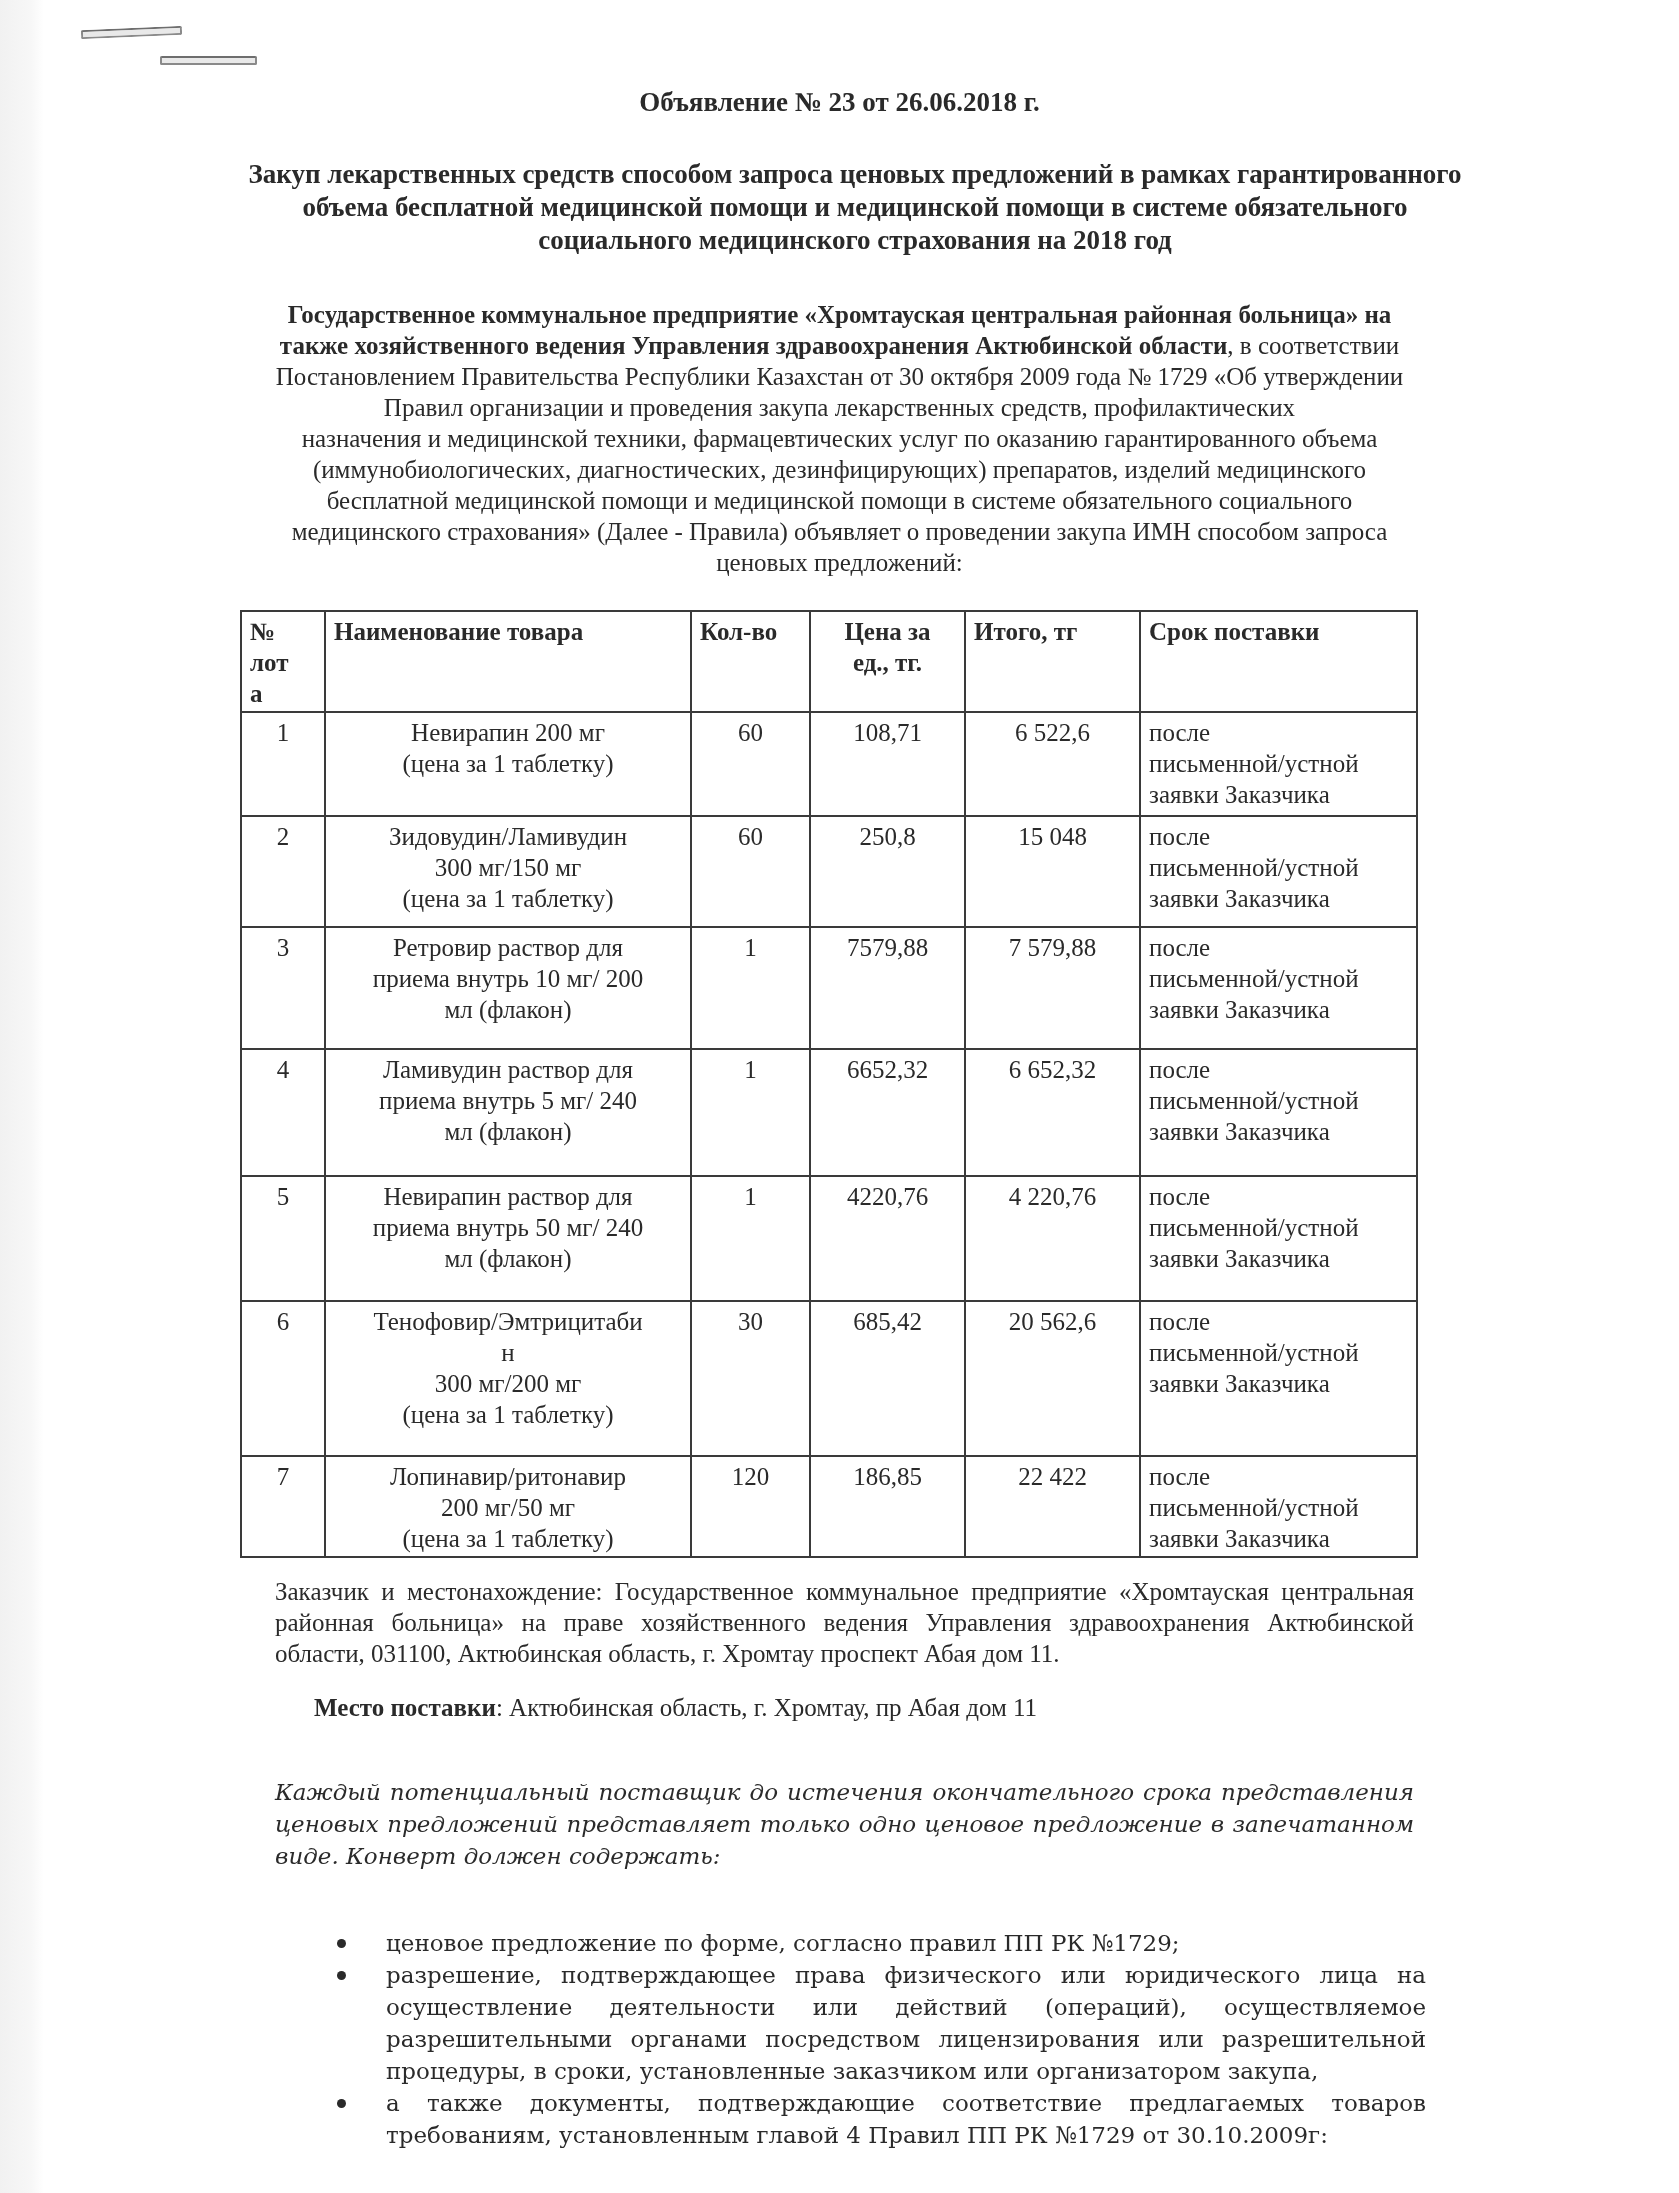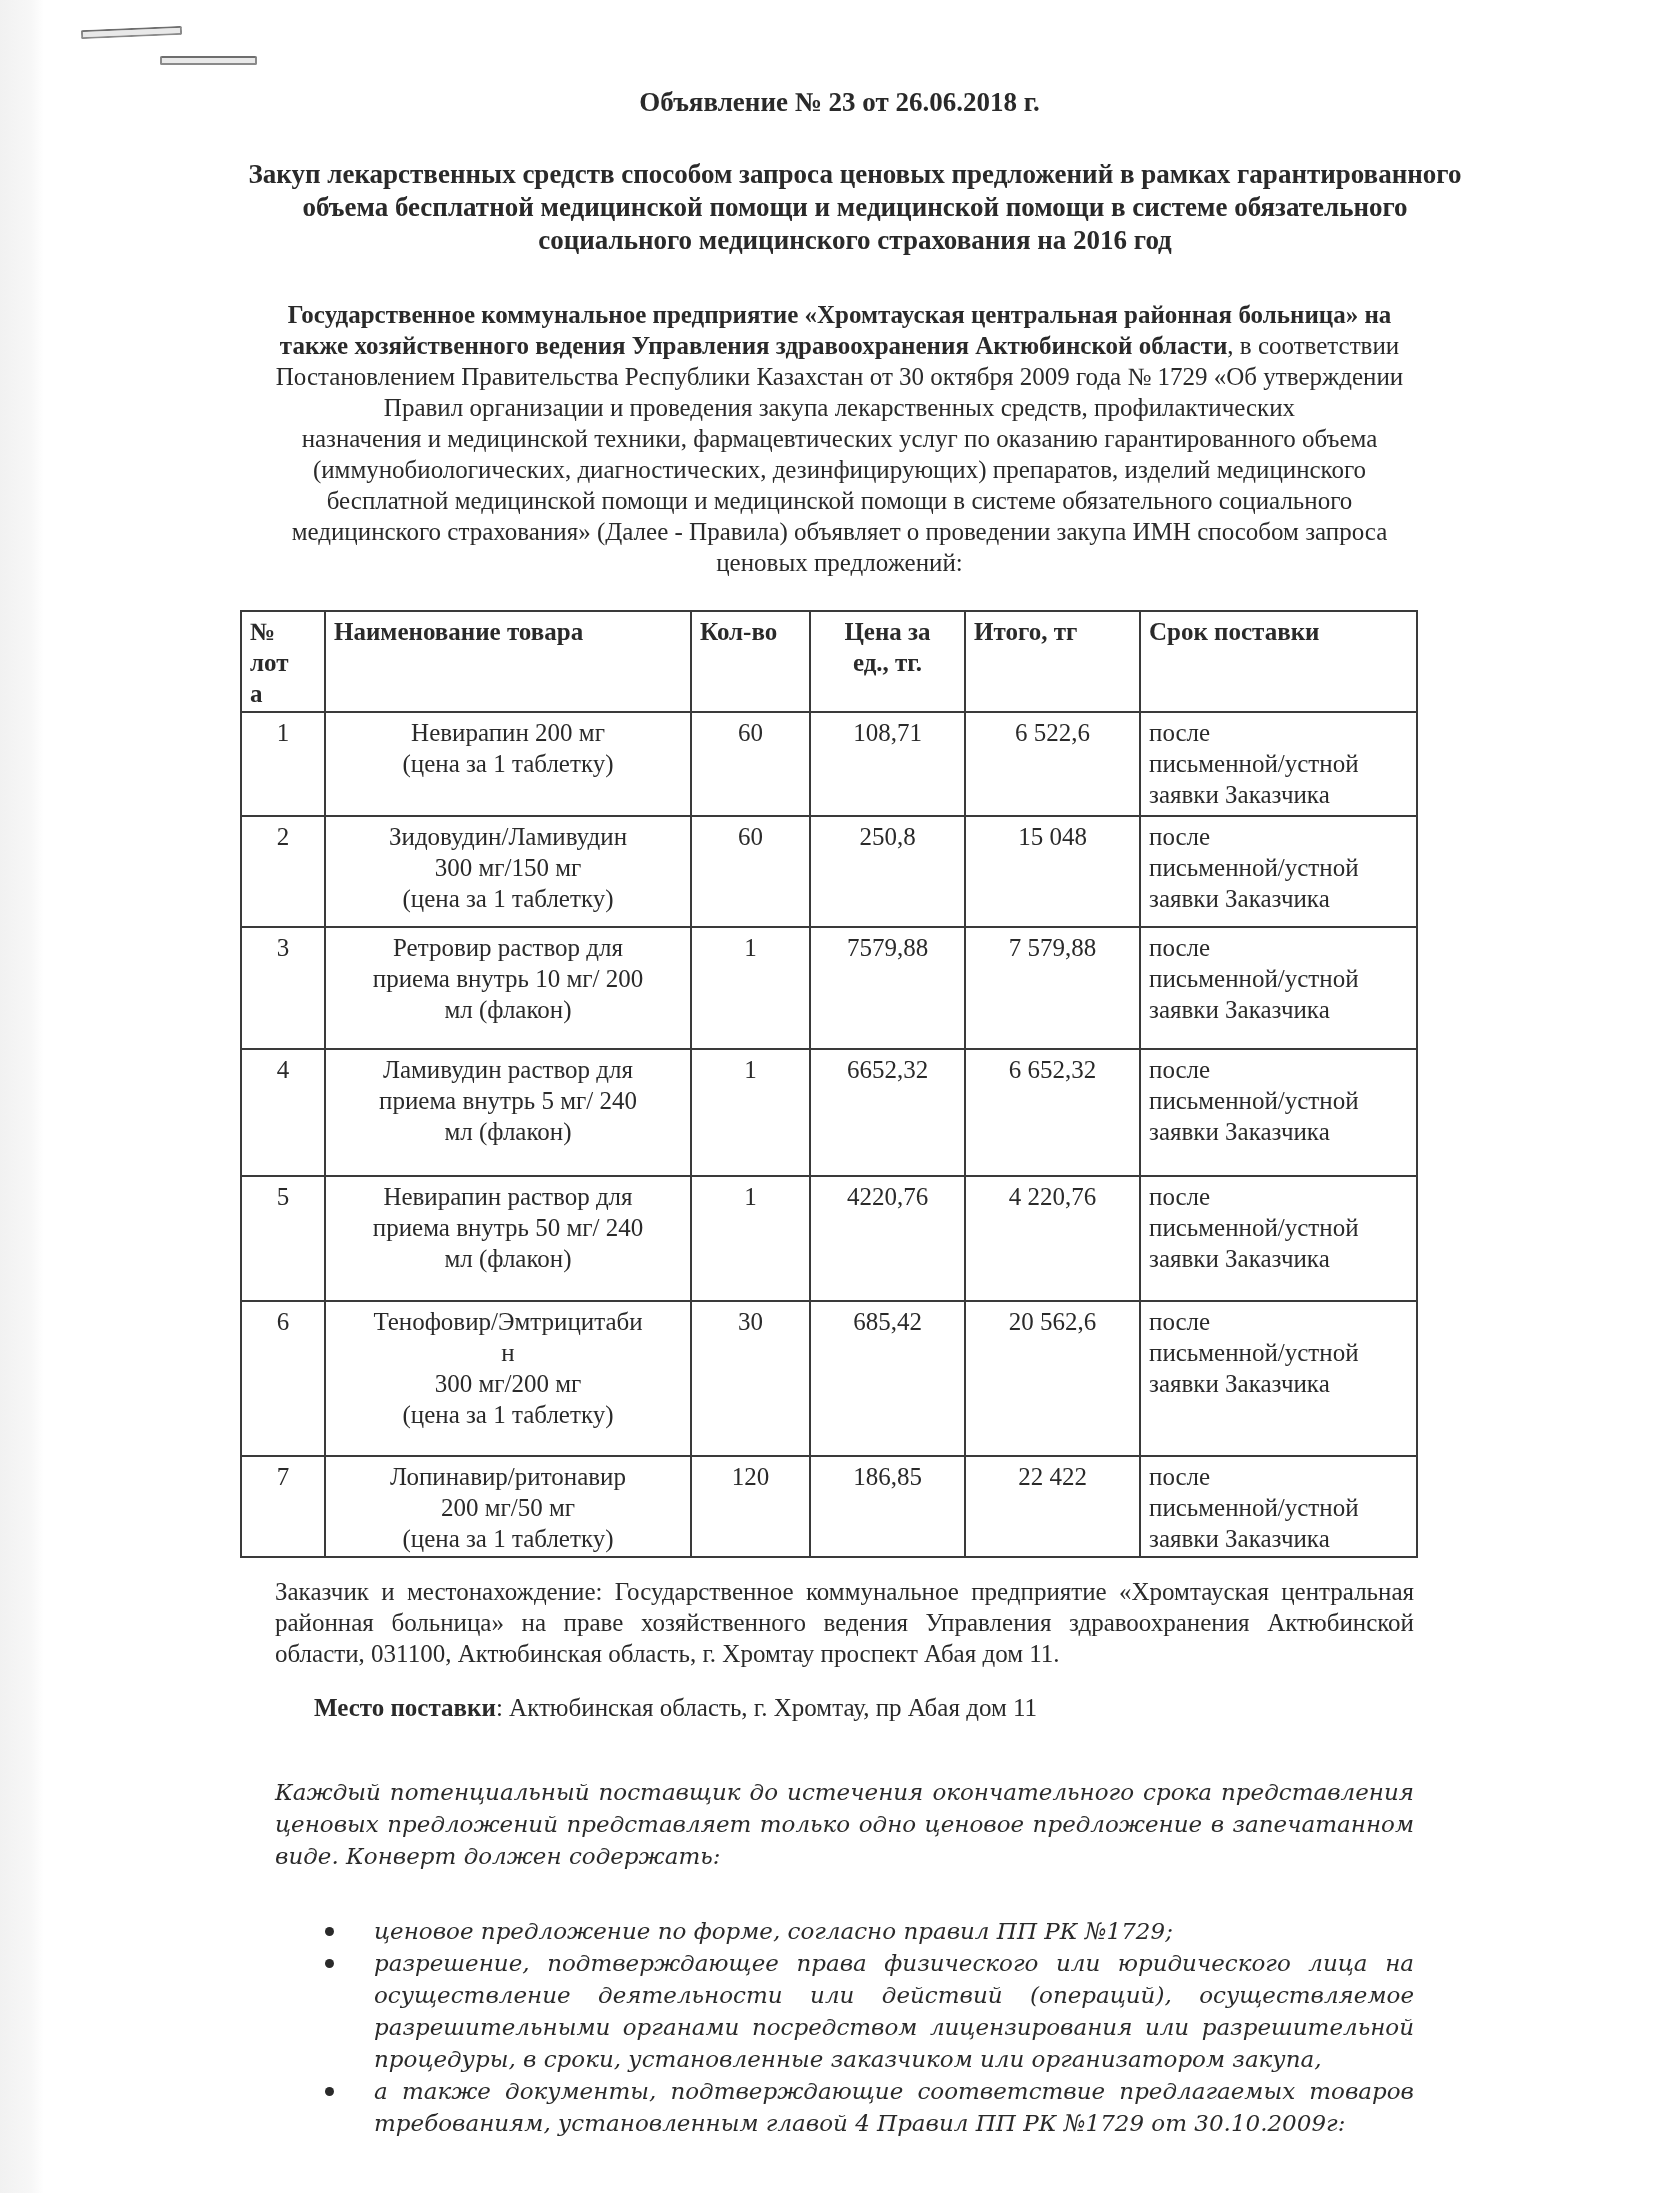--- a/index.html
+++ b/index.html
@@ -43,38 +43,38 @@
   tr.r3 td { height: 114px; }
   tr.r4 td { height: 119px; }
   tr.r5 td { height: 117px; }
   tr.r6 td { height: 147px; }
   tr.r7 td { height: 87px; }
 
   .para { position: absolute; left: 275px; width: 1139px; font-size: 25px; line-height: 31px; text-align: justify; }
   #customer { top: 1576px; }
   #delivery { top: 1692px; margin-left: 39px; }
   #supplier { top: 1776px; font-family: "DejaVu Serif", serif; font-style: italic; font-size: 23px; line-height: 32px; }
-  #docs { position: absolute; left: 315px; top: 1915px; width: 1099px; list-style: none; margin: 0; padding: 0;
-    font-family: "DejaVu Serif", serif; font-style: italic; font-size: 23px; line-height: 32px; text-align: justify; }
+  #docs { position: absolute; left: 315px; top: 1915px; width: 1099px; list-style: none; margin: 12px; padding: 0;
+    font-family: "DejaVu Serif", serif; font-size: 23px; line-height: 32px; text-align: justify; }
   #docs li { position: relative; padding-left: 59px; }
   #docs li .dot { position: absolute; left: 10px; top: 12px; width: 9px; height: 9px; border-radius: 50%; background: #2a2a2a; }
 </style>
 </head>
 <body>
 
 <div class="scan-edge"></div>
 <div class="staple s1"></div>
 <div class="staple s2"></div>
 
 <div class="center-line title">Объявление № 23 от 26.06.2018 г.</div>
 
 <div id="subtitle-block">
   <div class="subtitle">Закуп лекарственных средств  способом запроса ценовых предложений в рамках гарантированного</div>
   <div class="subtitle">объема бесплатной медицинской помощи и медицинской помощи в системе обязательного</div>
-  <div class="subtitle">социального медицинского страхования на 2016 год</div>
+  <div class="subtitle">социального медицинского страхования на 2018 год</div>
 </div>
 
 <div id="intro-block">
   <div class="b">Государственное коммунальное предприятие «Хромтауская центральная районная больница» на</div>
   <div><span class="b">также хозяйственного ведения Управления здравоохранения Актюбинской области</span><span>, в соответствии</span></div>
   <div>Постановлением Правительства Республики Казахстан от 30 октября 2009 года № 1729 «Об утверждении</div>
   <div>Правил организации и проведения закупа лекарственных средств, профилактических</div>
   <div>назначения и медицинской техники, фармацевтических услуг по оказанию гарантированного объема</div>
   <div>(иммунобиологических, диагностических, дезинфицирующих) препаратов, изделий медицинского</div>
   <div>бесплатной медицинской помощи и медицинской помощи в системе обязательного социального</div>

